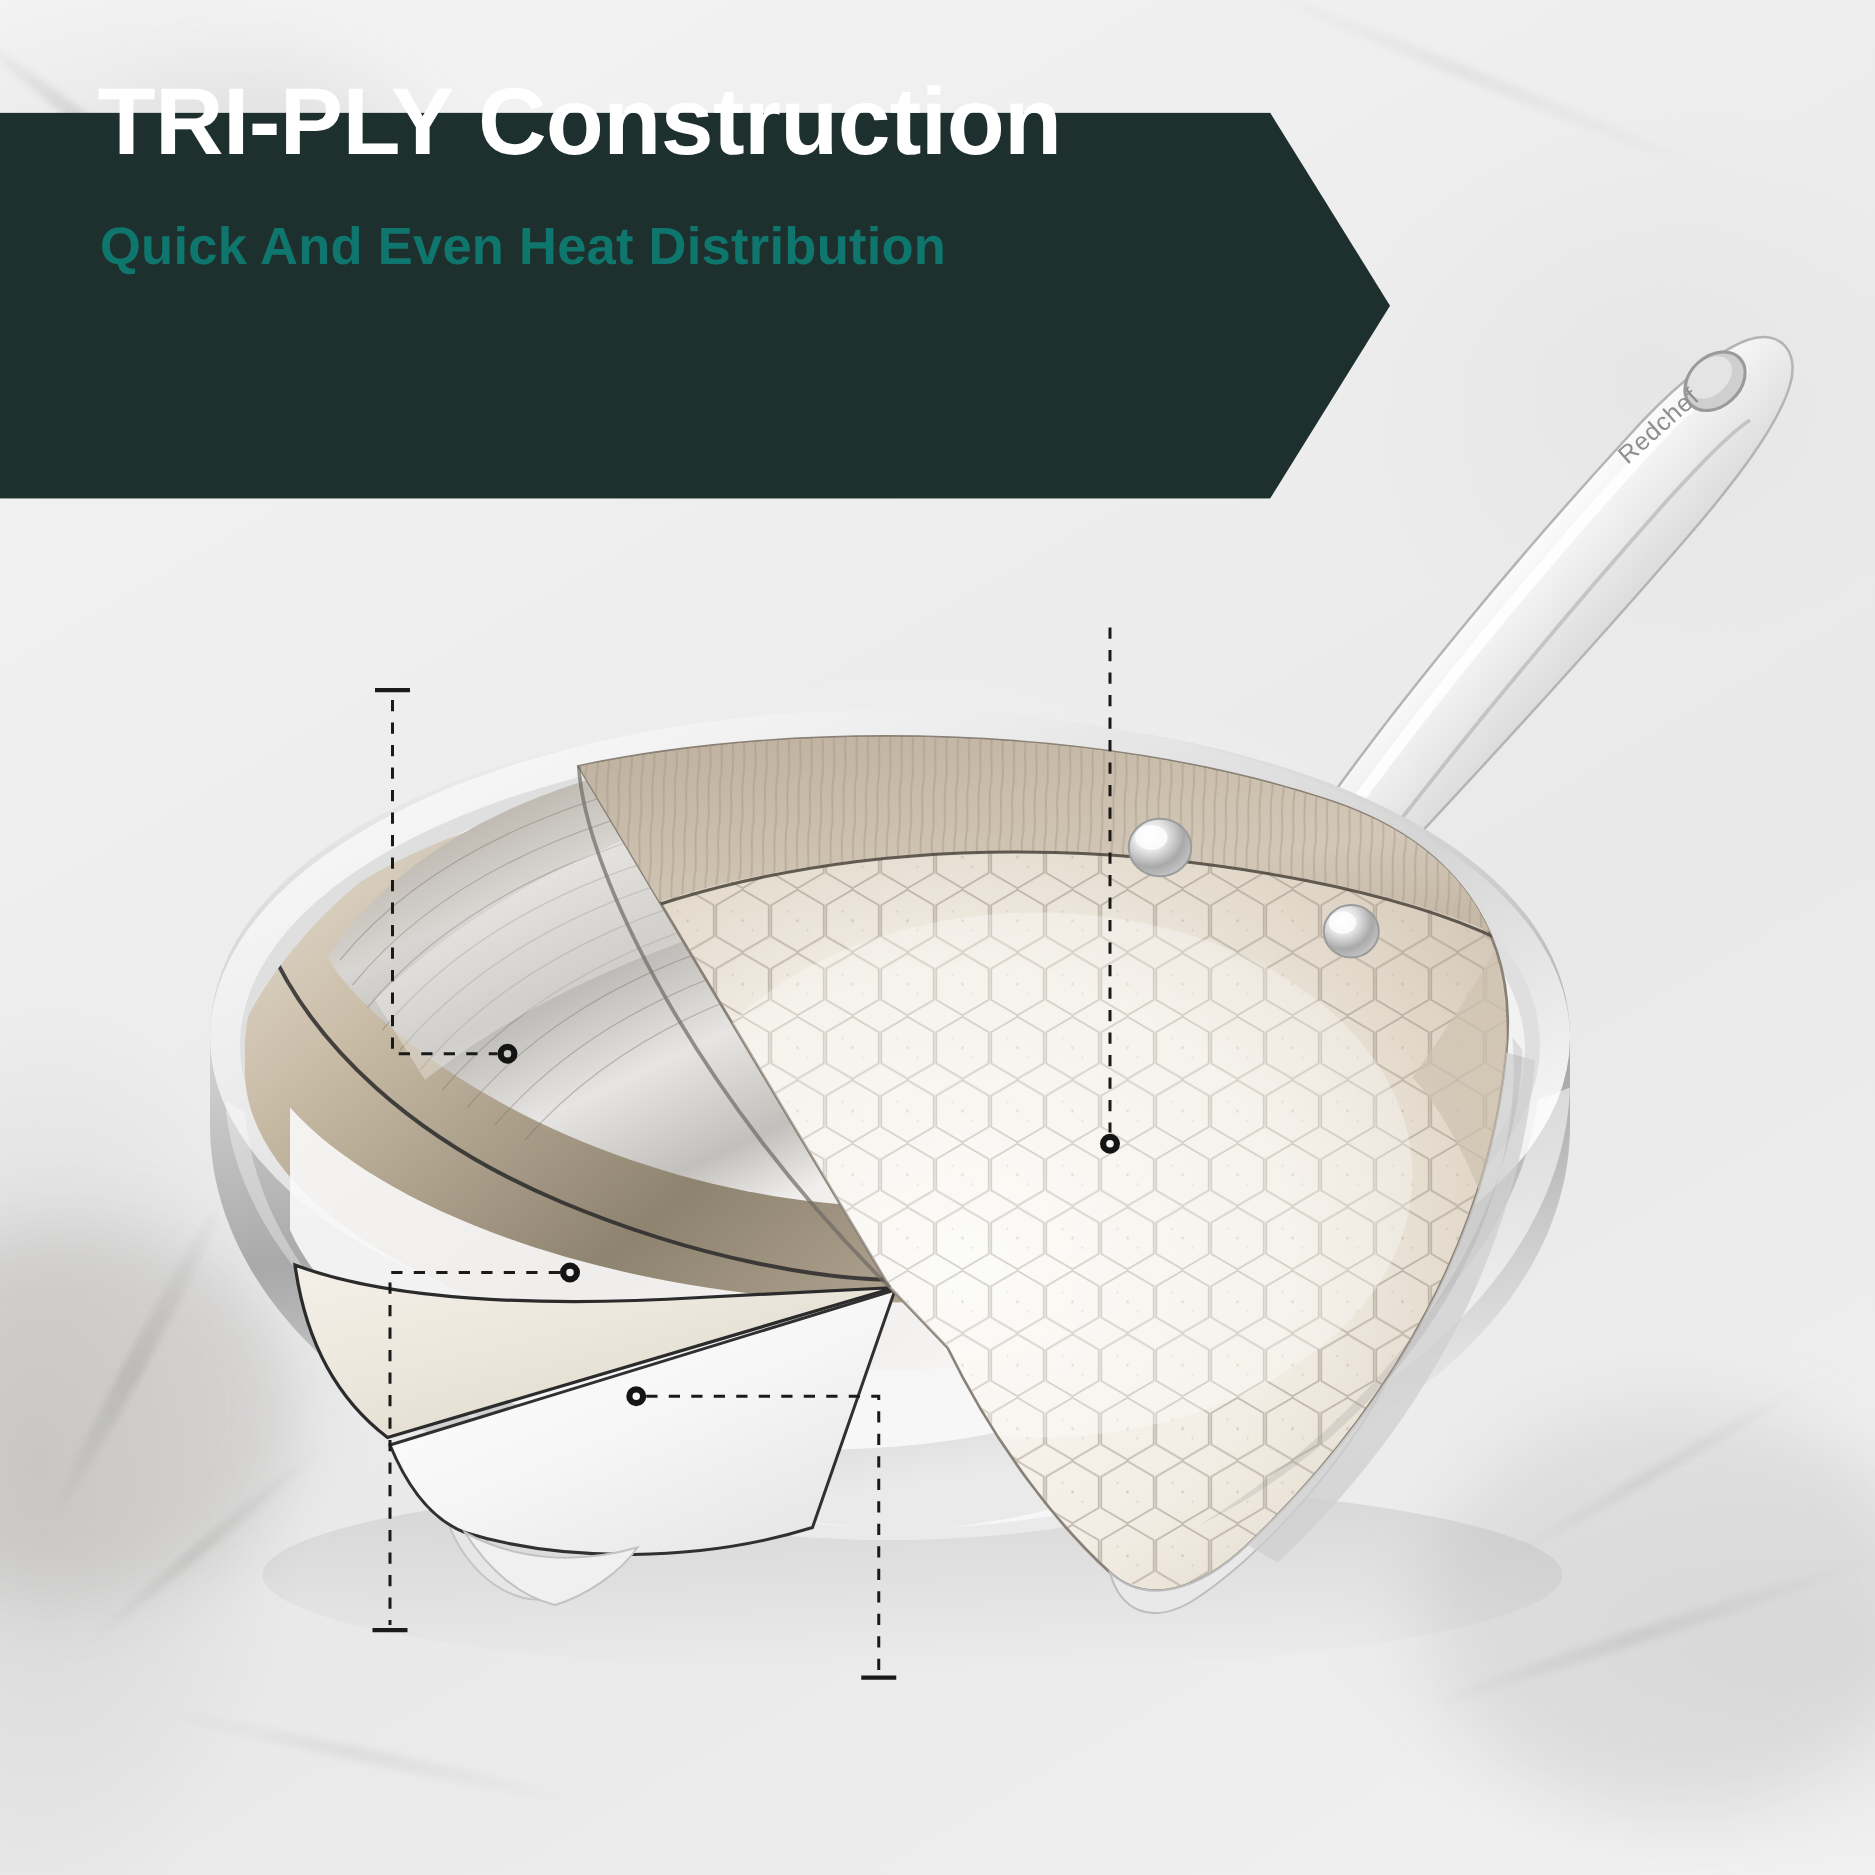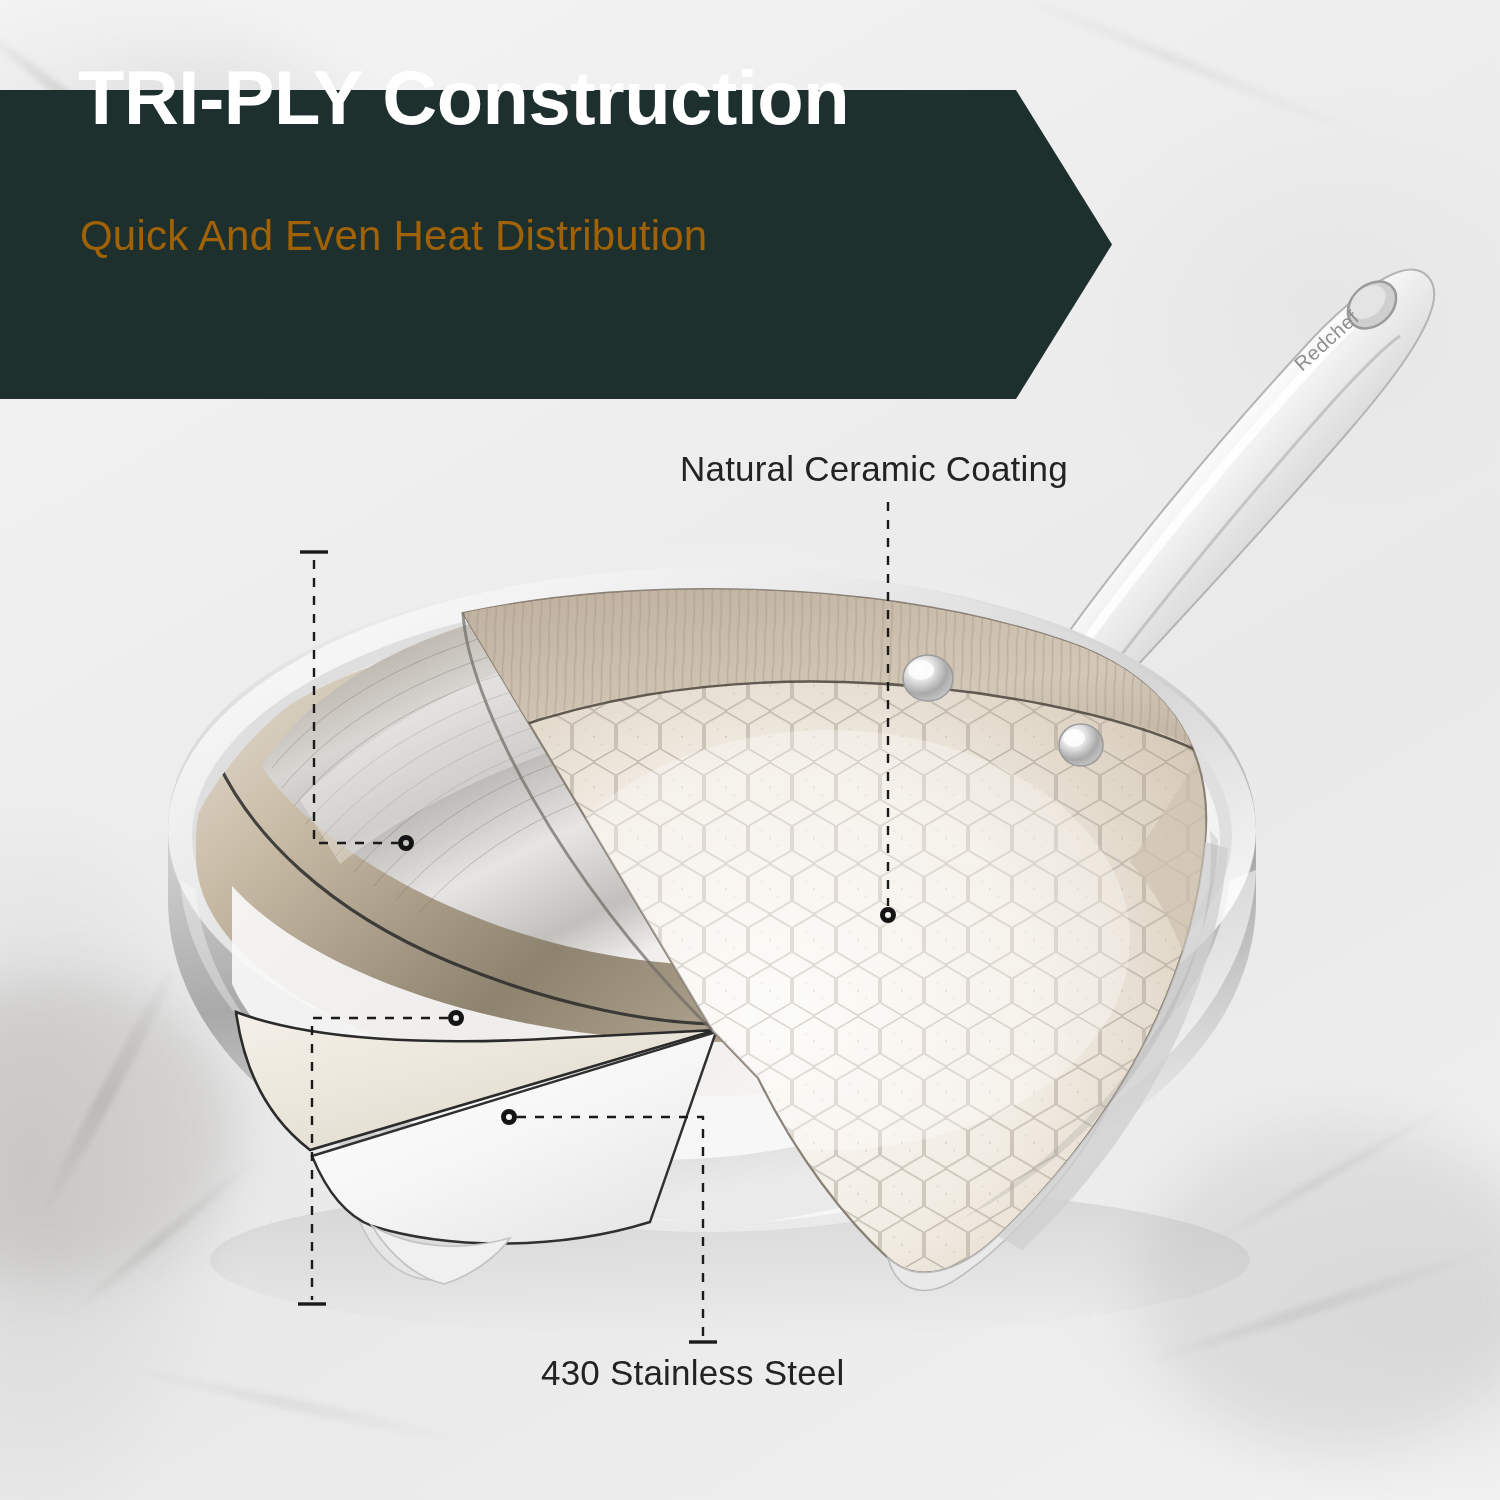--- a/index.html
+++ b/index.html
@@ -66,27 +66,26 @@
     font-size: 76px;
     font-weight: 700;
     letter-spacing: -0.5px;
     line-height: 1;
     white-space: nowrap;
     text-align: right;
   }
   .banner-sub {
     position: absolute;
     left: 80px; top: 176px;
-    color: #a16207;
+    color: #0f766e;
     font-size: 42px;
-    font-weight: 400;
+    font-weight: 700;
     letter-spacing: 0.2px;
     line-height: 1;
     white-space: nowrap;
-    margin-top: 39px;
   }
 
   
   .callout {
     position: absolute;
     color: #232323;
     font-size: 35px;
     font-weight: 400;
     letter-spacing: 0.2px;
     white-space: nowrap;
@@ -404,16 +403,14 @@
     </g>
 
     <g fill="none" stroke="#141414" stroke-width="5">
       <circle cx="888" cy="915" r="5.5"></circle>
       <circle cx="406" cy="843" r="5.5"></circle>
       <circle cx="456" cy="1018" r="5.5"></circle>
       <circle cx="509" cy="1117" r="5.5"></circle>
     </g>
   </svg>
 
-  <div class="callout" id="label-ceramic">Natural Ceramic Coating</div>
-  <div class="callout" id="label-430">430 Stainless Steel</div>
 
 </div>
 
 </body></html>

